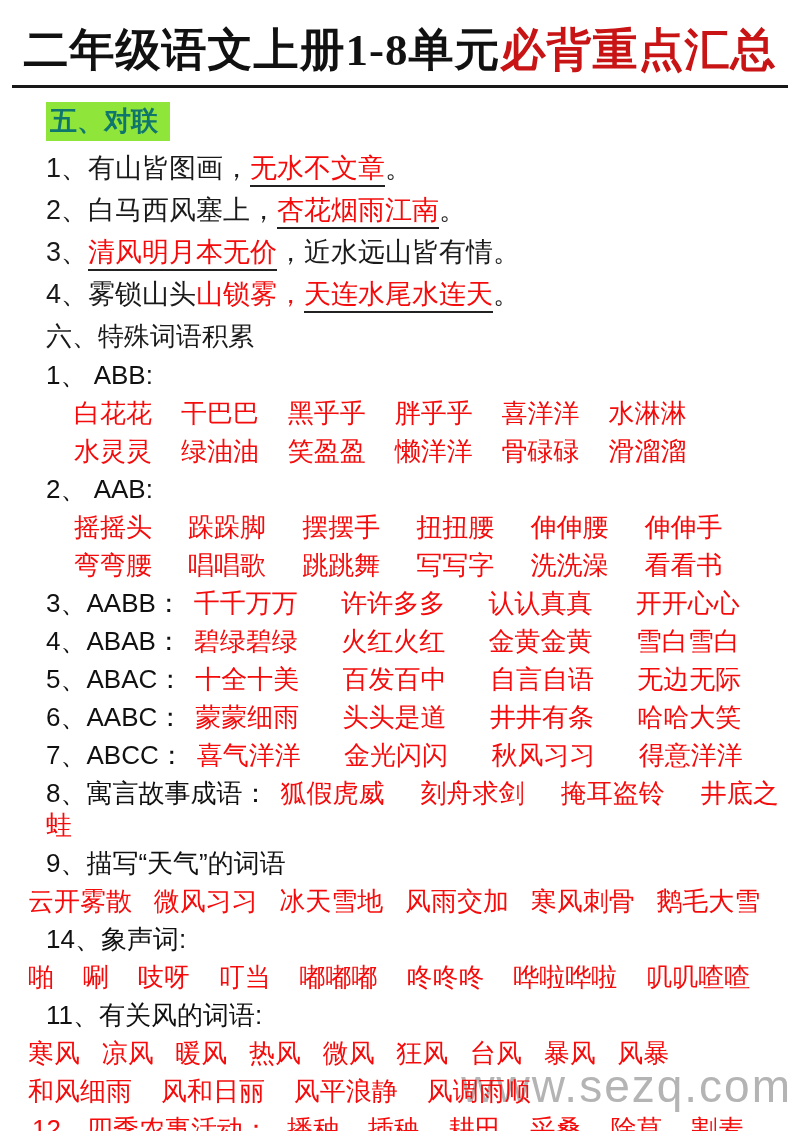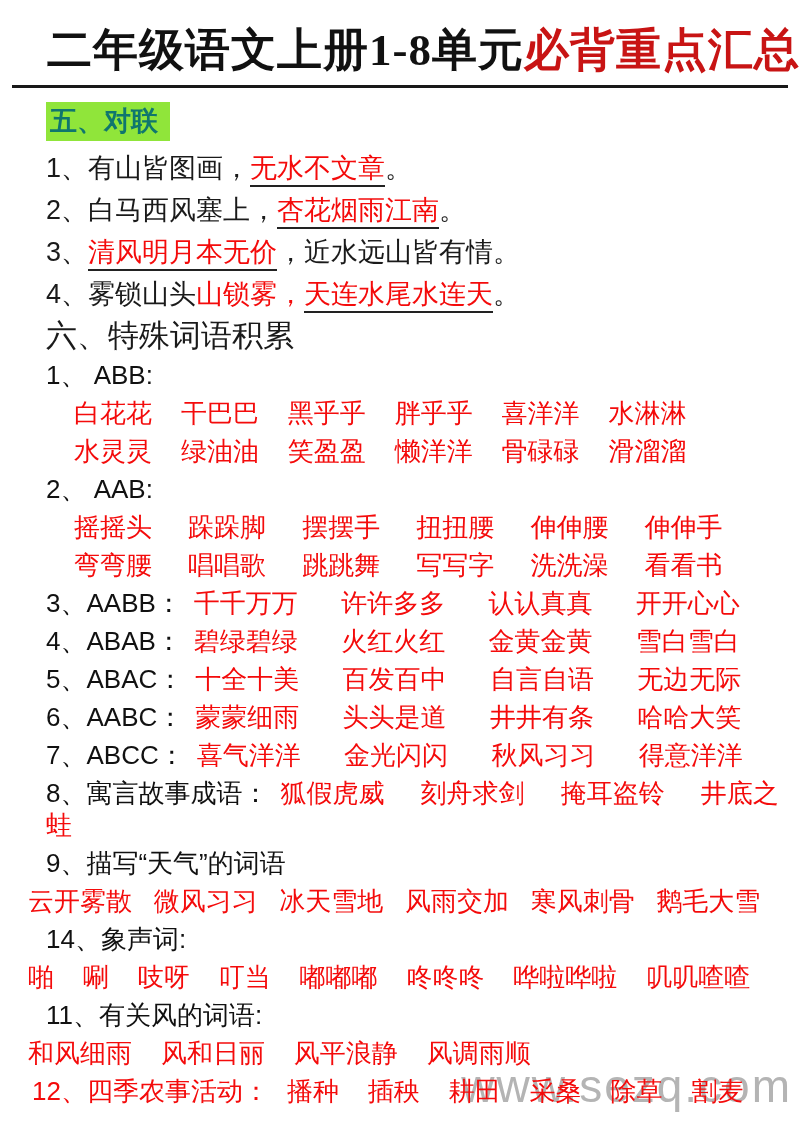--- a/index.html
+++ b/index.html
@@ -10,21 +10,21 @@
     margin:0 auto;
     background:#ffffff;
     overflow:hidden;
     font-family:"Liberation Sans","DejaVu Sans",sans-serif;
     color:#1a1a1a;
     box-sizing:border-box;
     padding-top:24px;
   }
   
   .title{
-    text-align:right;
+    text-align:center;
     font-family:"Liberation Serif","DejaVu Serif",serif;
     font-weight:900;
     font-size:45px;
     line-height:52px;
     letter-spacing:1px;
     white-space:nowrap;
   }
   .t-black{color:#111111;}
   .t-red{color:var(--accent-dark-red,#c81414);}
   .rule{
@@ -54,21 +54,21 @@
   .seg-red{color:var(--accent-red,#f40b0b);}
   .seg-redu{
     color:var(--accent-red,#f40b0b);
     border-bottom:2px solid #222222;
     padding-bottom:2px;
     text-align:right;
   }
   
   .h6{
     margin:2px 0 6px 46px;
-    font-size:31px;
+    font-size:26px;
     line-height:34px;
     color:#1a1a1a;
   }
   .b-line{
     margin:0 0 6px 46px;
     font-size:26px;
     line-height:32px;
     white-space:nowrap;
   }
   .b-line .lbl{font-weight:normal;color:#111111;}
@@ -145,18 +145,19 @@
 
     <div class="b-line"><span class="lbl">8、寓言故事成语：</span><span class="words">狐假虎威     刻舟求剑     掩耳盗铃     井底之蛙</span></div>
 
     <div class="b-line"><span class="lbl">9、描写“天气”的词语</span></div>
     <div class="word-row full">云开雾散   微风习习   冰天雪地   风雨交加   寒风刺骨   鹅毛大雪</div>
 
     <div class="b-line"><span class="lbl">14、象声词:</span></div>
     <div class="word-row full">啪    唰    吱呀    叮当    嘟嘟嘟    咚咚咚    哗啦哗啦    叽叽喳喳</div>
 
     <div class="b-line"><span class="lbl">11、有关风的词语:</span></div>
+    <div class="word-row full">寒风   凉风   暖风   热风   微风   狂风   台风   暴风   风暴</div>
     <div class="word-row full">和风细雨    风和日丽    风平浪静    风调雨顺</div>
 
     <div class="b-line" style="margin-left:32px;"><span class="red-label">12、四季农事活动：</span><span class="words">播种    插秧    耕田    采桑    除草    割麦</span></div>
 
   </div>
 </div>
 
 </body></html>

